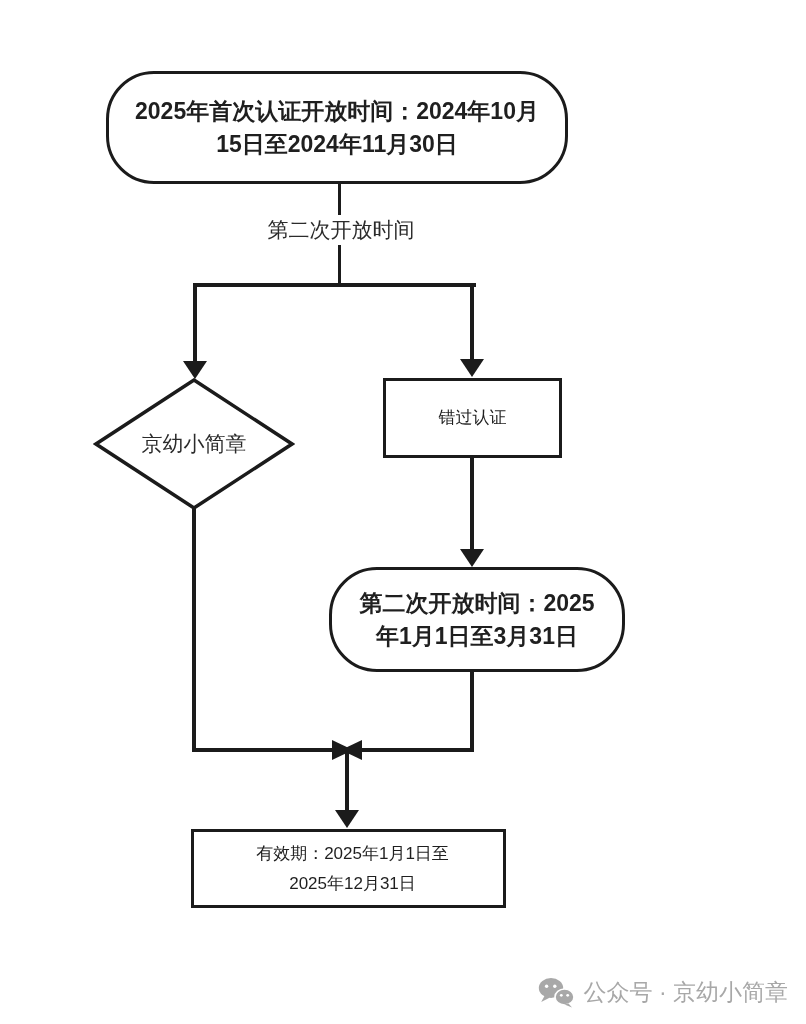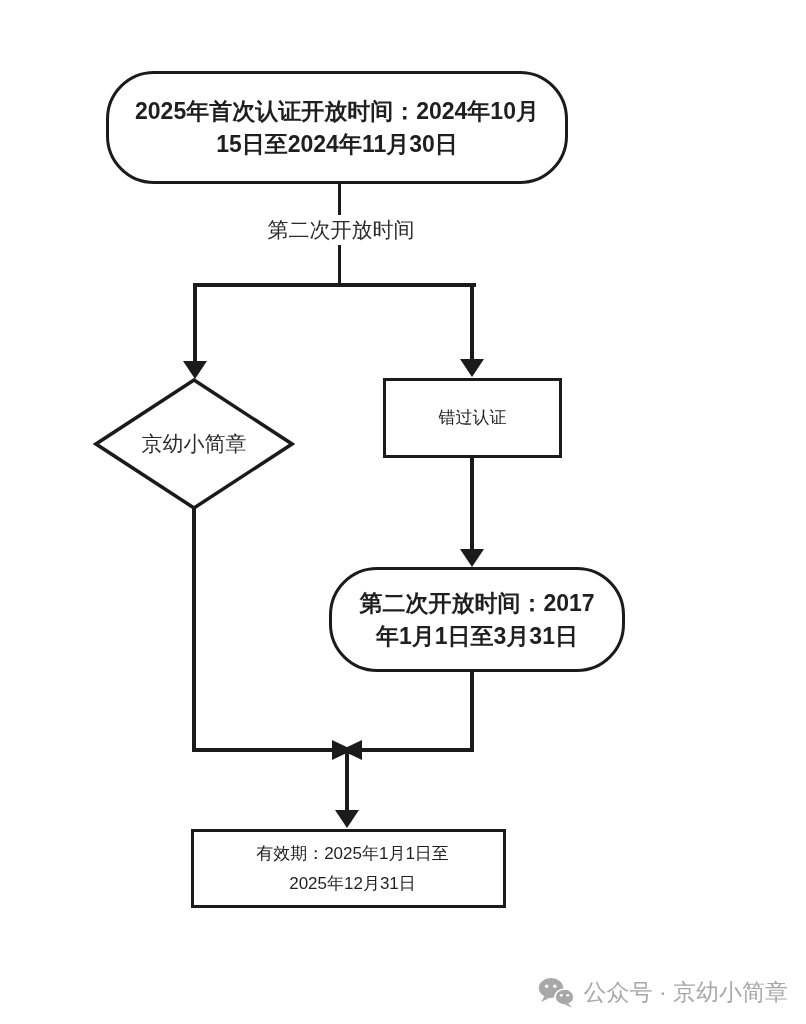--- a/index.html
+++ b/index.html
@@ -102,21 +102,21 @@
       <polygon points="101,2 199,66 101,130 3,66" fill="#ffffff" stroke="#1b1b1b" stroke-width="3.5"></polygon>
     </svg>
     <div class="diamond-label">京幼小简章</div>
   </div>
 
   <div class="node rectnode" style="left:383px; top:378px; width:179px; height:80px;">错过认证</div>
 
   <div class="line" style="left:470px; top:458px; width:4px; height:92px;"></div>
   <div class="arrow-down" style="left:460px; top:549px;"></div>
 
-  <div class="node stadium" style="left:329px; top:567px; width:296px; height:105px;">第二次开放时间：2017
+  <div class="node stadium" style="left:329px; top:567px; width:296px; height:105px;">第二次开放时间：2025
 年1月1日至3月31日</div>
 
   <div class="line" style="left:192px; top:508px; width:4px; height:244px;"></div>
 
   <div class="line" style="left:470px; top:671px; width:4px; height:81px;"></div>
 
   <div class="line" style="left:192px; top:748px; width:140px; height:4px;"></div>
   <div class="arrow-right" style="left:332px; top:740px;"></div>
 
   <div class="line" style="left:362px; top:748px; width:112px; height:4px;"></div>

